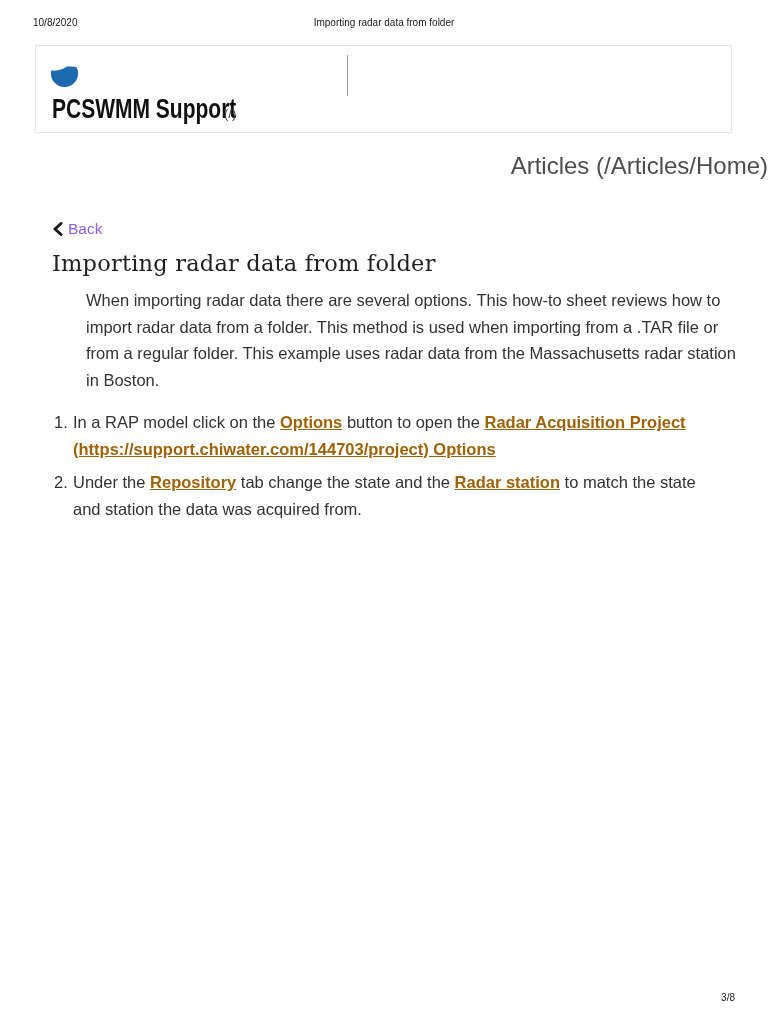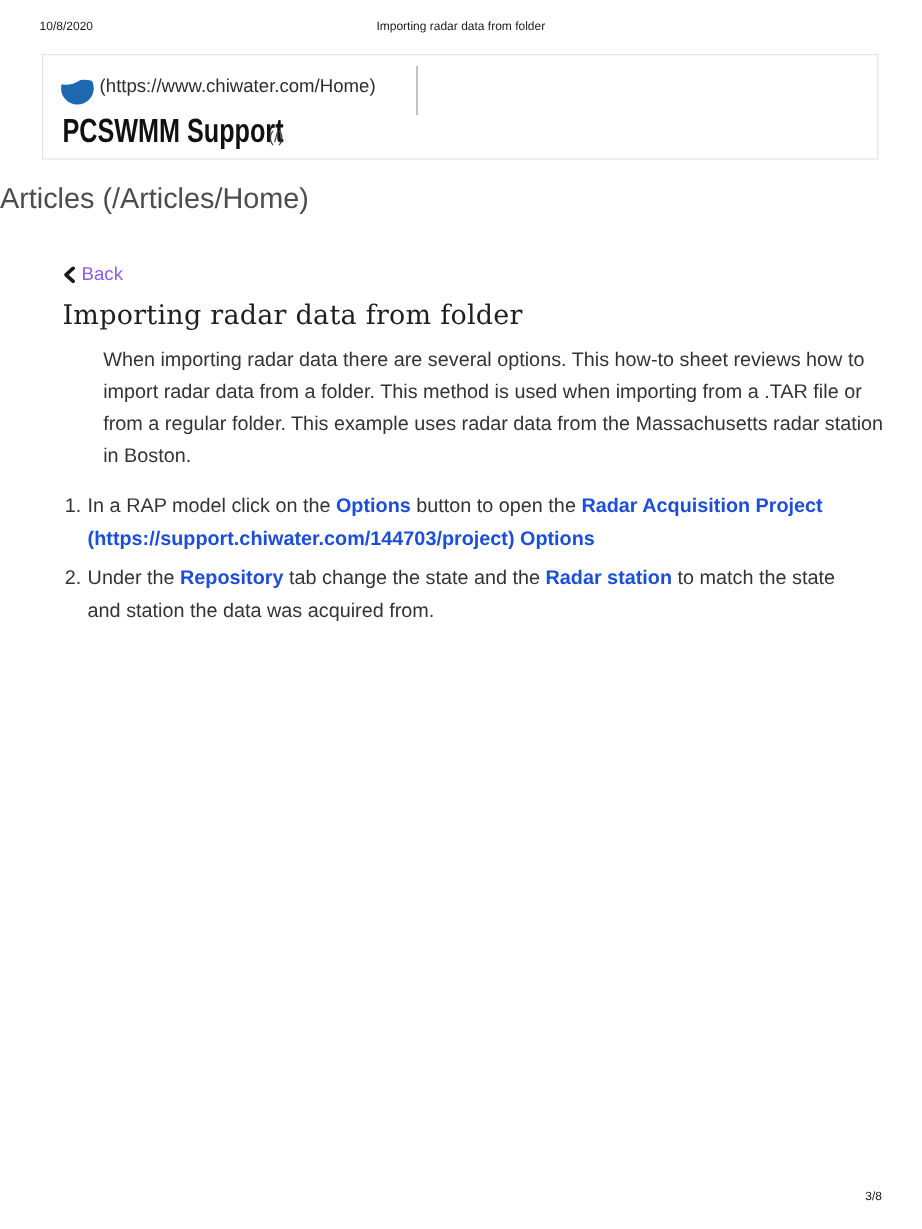--- a/index.html
+++ b/index.html
@@ -48,21 +48,21 @@
     transform:scaleX(0.75); transform-origin:0 50%;
     letter-spacing:0px;
   }
   .site-name-suffix {
     position:absolute; left:172px; top:13px; font-size:13px; color:#444444;
   }
 
   
   .articles-heading {
     position:absolute; top:151px; left:0; width:768px;
-    text-align:left; font-size:24px; line-height:30px; color:#4d4d4d;
+    text-align:right; font-size:24px; line-height:30px; color:#4d4d4d;
   }
 
   
   .article { position:absolute; left:52px; top:219px; width:660px; }
   .back-link {
     display:flex; align-items:center; gap:5px;
     font-size:15.5px; color:#8b5cf6; height:19px;
   }
   .back-chevron { display:inline-flex; line-height:0; }
   .article-title {
@@ -72,39 +72,38 @@
   }
   .article-intro {
     margin-top:11px; font-size:16.5px; line-height:26.5px; color:#333333;
     width:660px;
     margin-left:34px;
   }
   .steps { margin-top:16px; }
   .step { display:flex; margin-bottom:7px; font-size:16.5px; line-height:26.5px; }
   .step-marker { width:21px; flex:0 0 21px; padding-left:2px; color:#333333; }
   .step-body { flex:1; color:#333333; }
-  .step-body .b { font-weight:700; color:#1d4ed8; }
+  .step-body .b { font-weight:700; color:#a16207;text-decoration:underline; }
 </style>
 </head>
 <body>
 
 <div class="print-header">
   <span class="ph-date">10/8/2020</span>
   <span class="ph-title">Importing radar data from folder</span>
 </div>
 
 <div class="site-header">
   <div class="logo-row">
     <span class="logo">
       <svg width="29" height="29" viewBox="0 0 29 29">
         <circle cx="14.5" cy="14.5" r="13.6" fill="#1d68ae"></circle>
         <path d="M -1,-1 L 30,-1 L 30,9.2 Q 24,7 17,7.6 Q 8,13.6 -1,10.8 Z" fill="#ffffff"></path>
       </svg>
     </span>
-    <span class="logo-link">(https://www.chiwater.com/Home)</span>
     <span class="header-divider"></span>
   </div>
   <div class="site-title-row">
     <span class="site-name">PCSWMM Support</span>
     <span class="site-name-suffix">(/)</span>
   </div>
 </div>
 
 <div class="articles-heading">Articles (/Articles/Home)</div>
 

